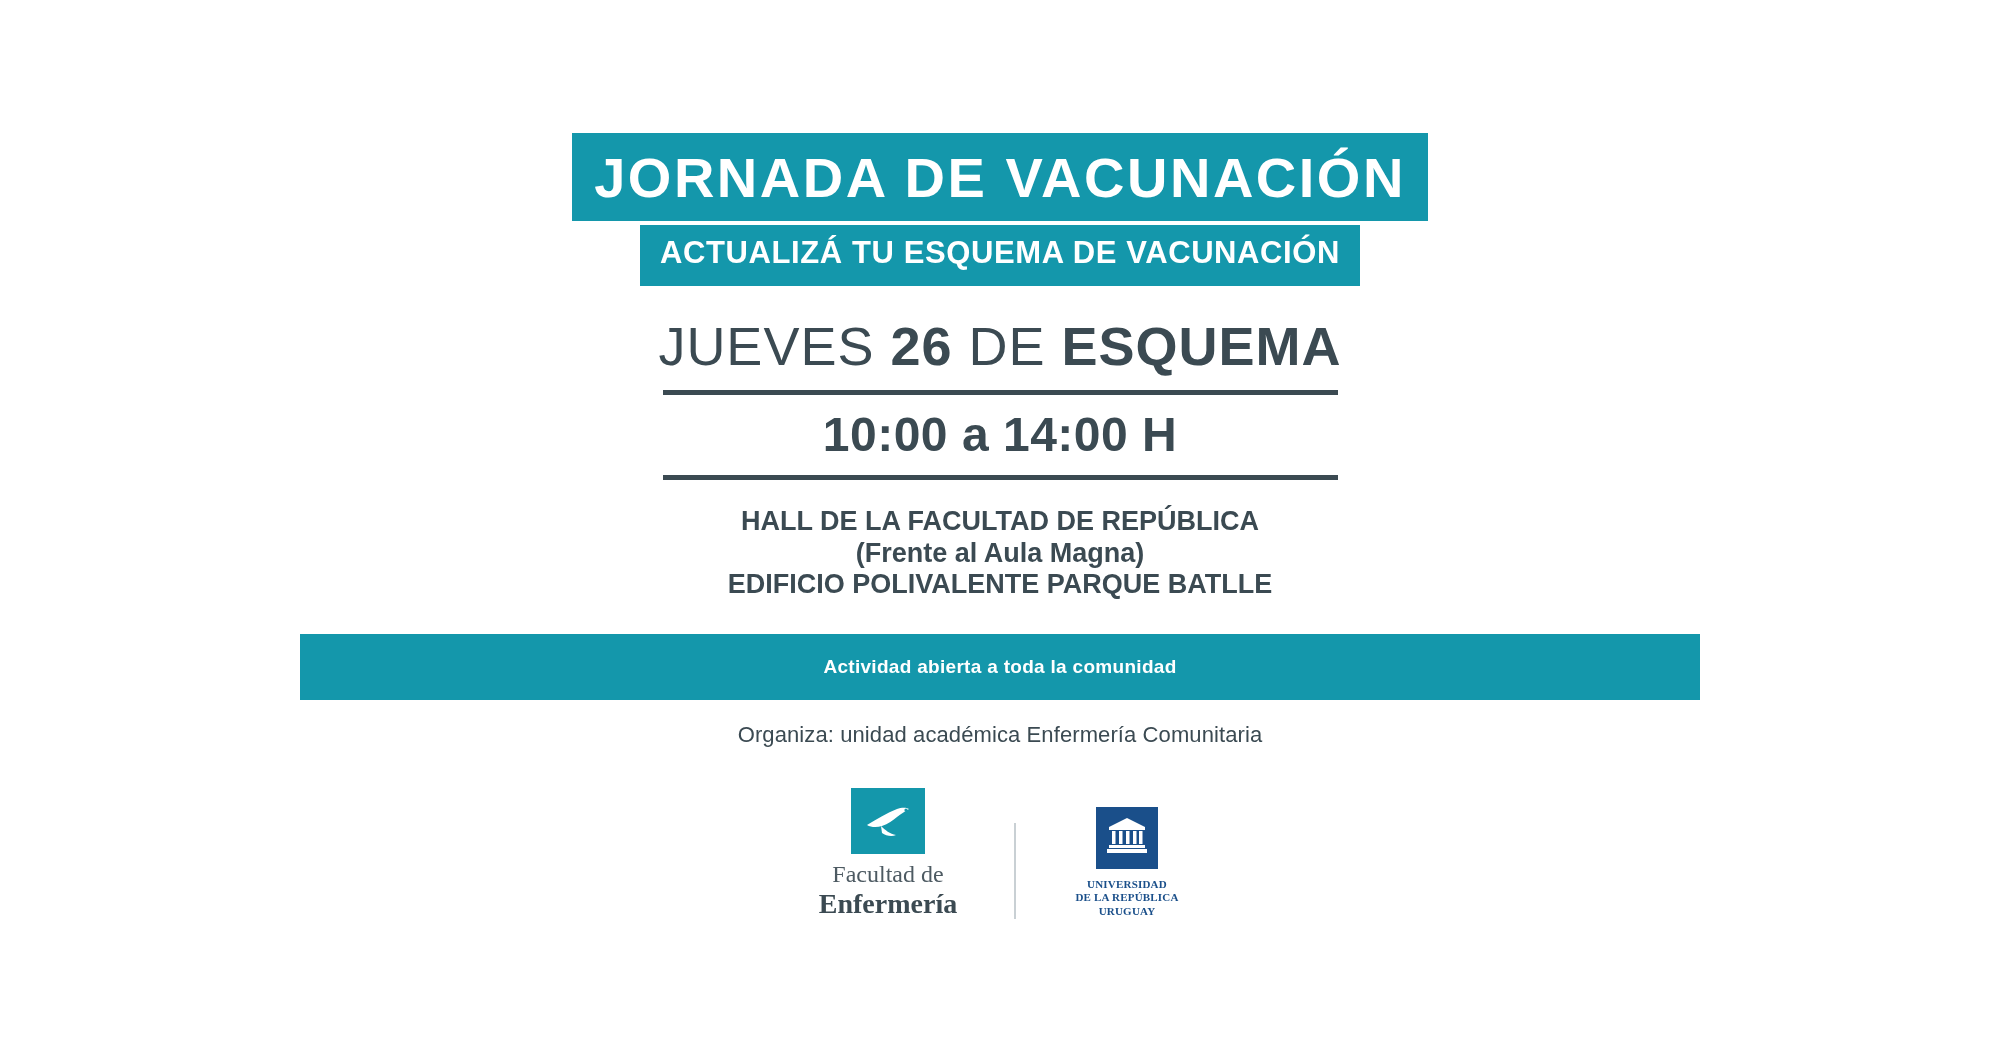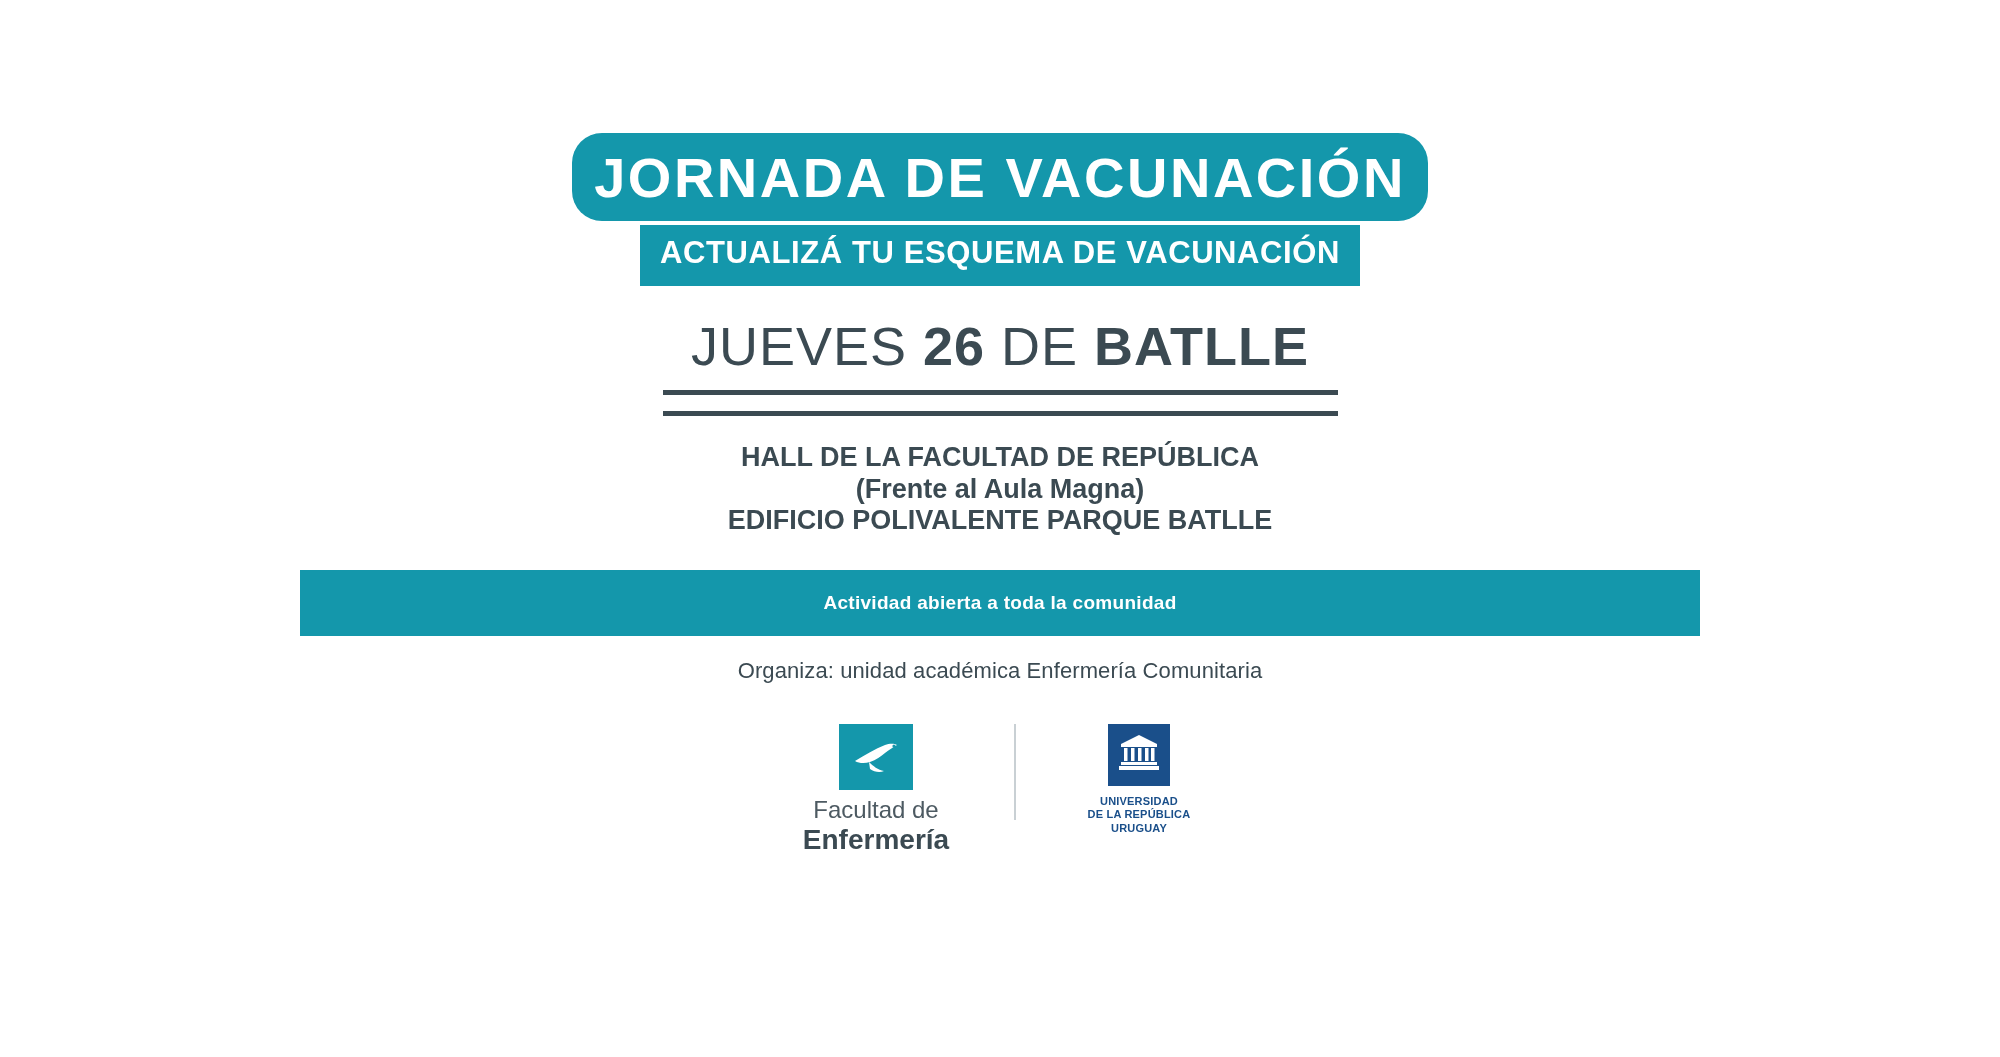--- a/index.html
+++ b/index.html
@@ -35,21 +35,20 @@
 
   .title-main {
     background: #1497ab;
     color: #ffffff;
     font-size: 56px;
     font-weight: bold;
     letter-spacing: 2.5px;
     line-height: 1;
     padding: 17px 22px 15px 22px;
     white-space: nowrap;
-    border-radius: 30px;
   }
 
   .title-sub {
     background: #1497ab;
     color: #ffffff;
     font-size: 31px;
     font-weight: bold;
     letter-spacing: 0.6px;
     line-height: 1;
     padding: 12px 20px 18px 20px;
@@ -123,22 +122,23 @@
     font-size: 22px;
     font-weight: normal;
     color: #3b4a52;
     letter-spacing: 0.1px;
   }
 
   
   .logos {
     margin-top: 40px;
     display: flex;
-    align-items: flex-start;
-    gap: 12px;
+    align-items: flex-end;
+    gap: 0px;
+    font-family: Liberation Serif, serif;
   }
 
   .logo-enf {
     display: flex;
     flex-direction: column;
     align-items: center;
     width: 180px;
   }
   .logo-enf .mark {
     width: 74px;
@@ -199,25 +199,26 @@
 <body>
 
 <div class="poster">
 
   <div class="title-block">
     <div class="title-main">JORNADA DE VACUNACIÓN</div>
     <div class="title-sub">ACTUALIZÁ TU ESQUEMA DE VACUNACIÓN</div>
   </div>
 
   <div class="date-line">
-    <span>JUEVES </span><b>26</b><span> DE </span><b>BATLLE</b>
+    <span>JUEVES </span><b>26</b><span> DE </span><b>ESQUEMA</b>
   </div>
 
   <div class="rule rule-1"></div>
 
+  <div class="time-line">10:00 a 14:00 H</div>
 
   <div class="rule rule-2"></div>
 
   <div class="venue">
     <div>HALL DE LA FACULTAD DE REPÚBLICA</div>
     <div>(Frente al Aula Magna)</div>
     <div>EDIFICIO POLIVALENTE PARQUE BATLLE</div>
   </div>
 
   <div class="banner">Actividad abierta a toda la comunidad</div>

